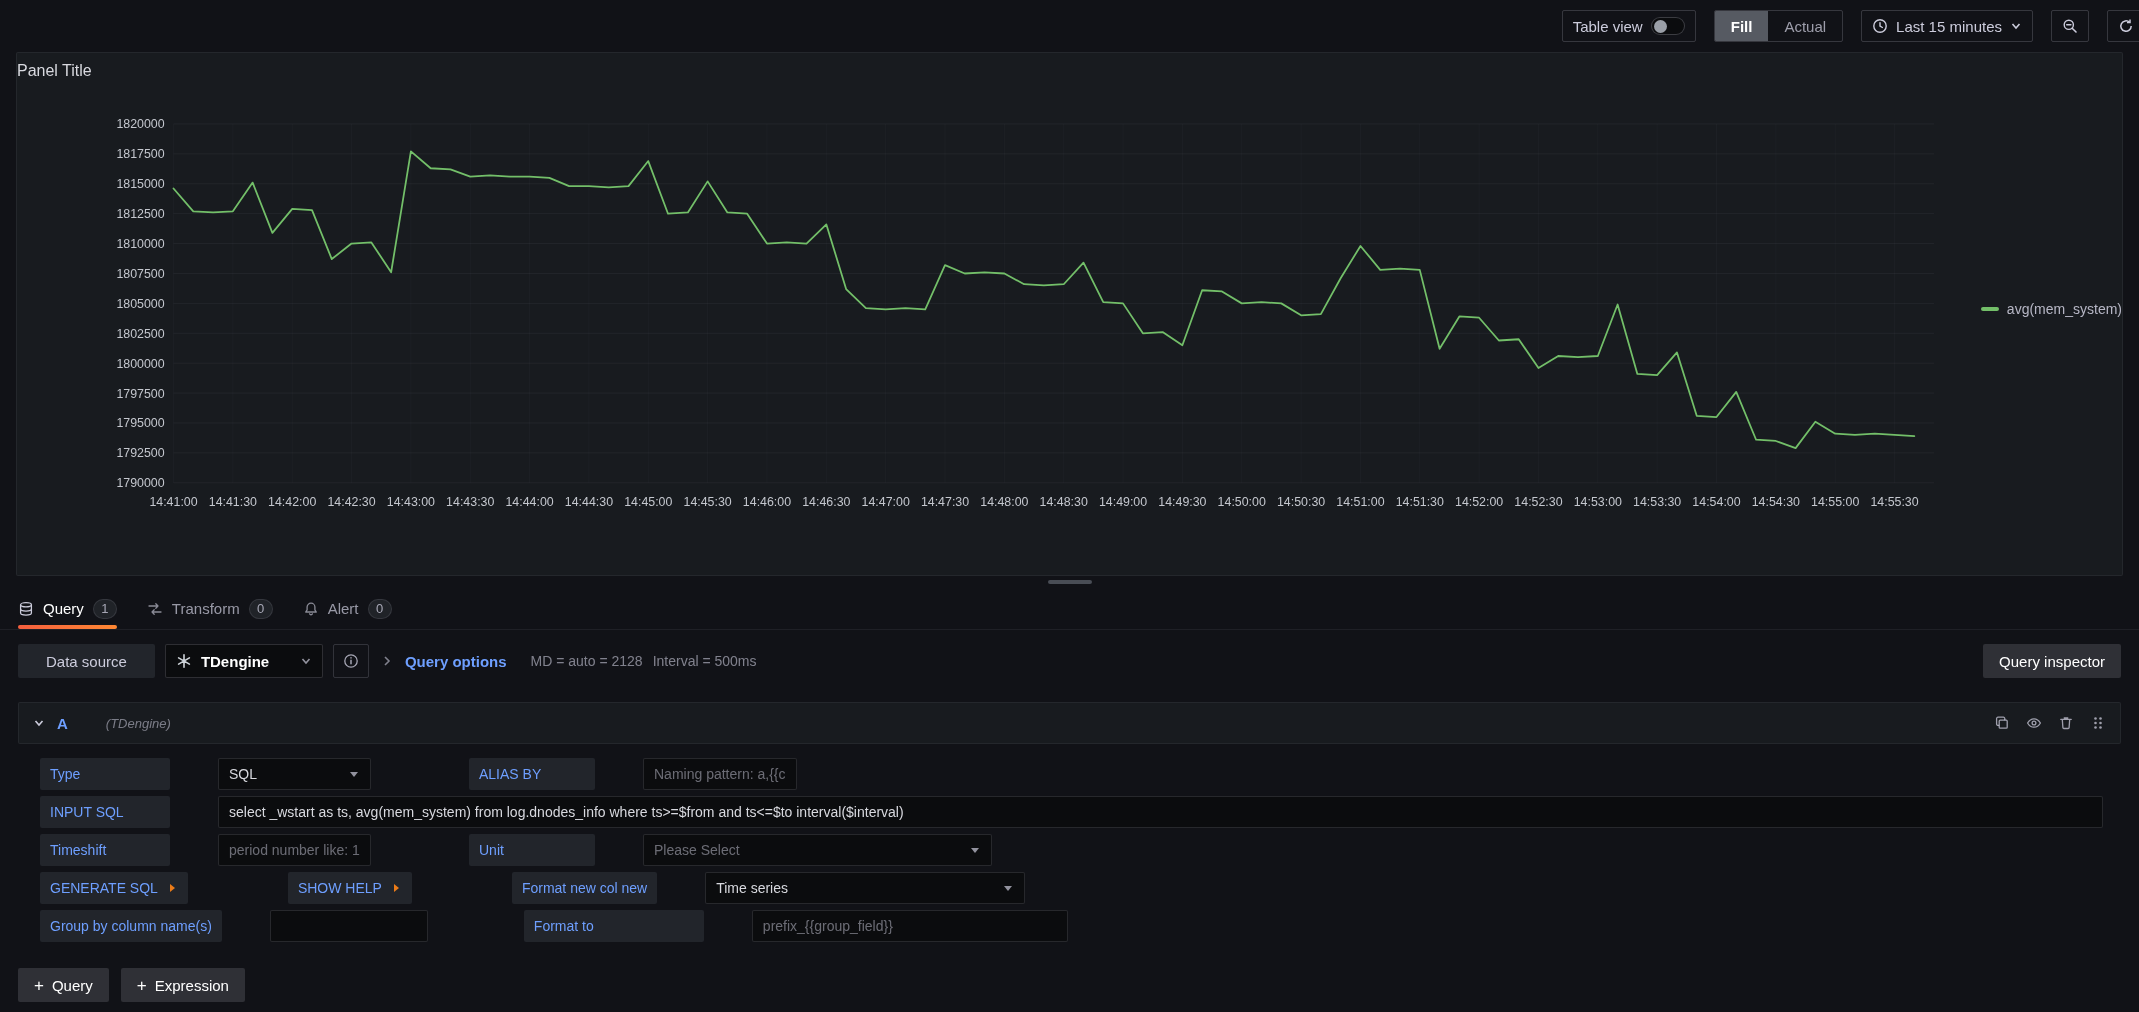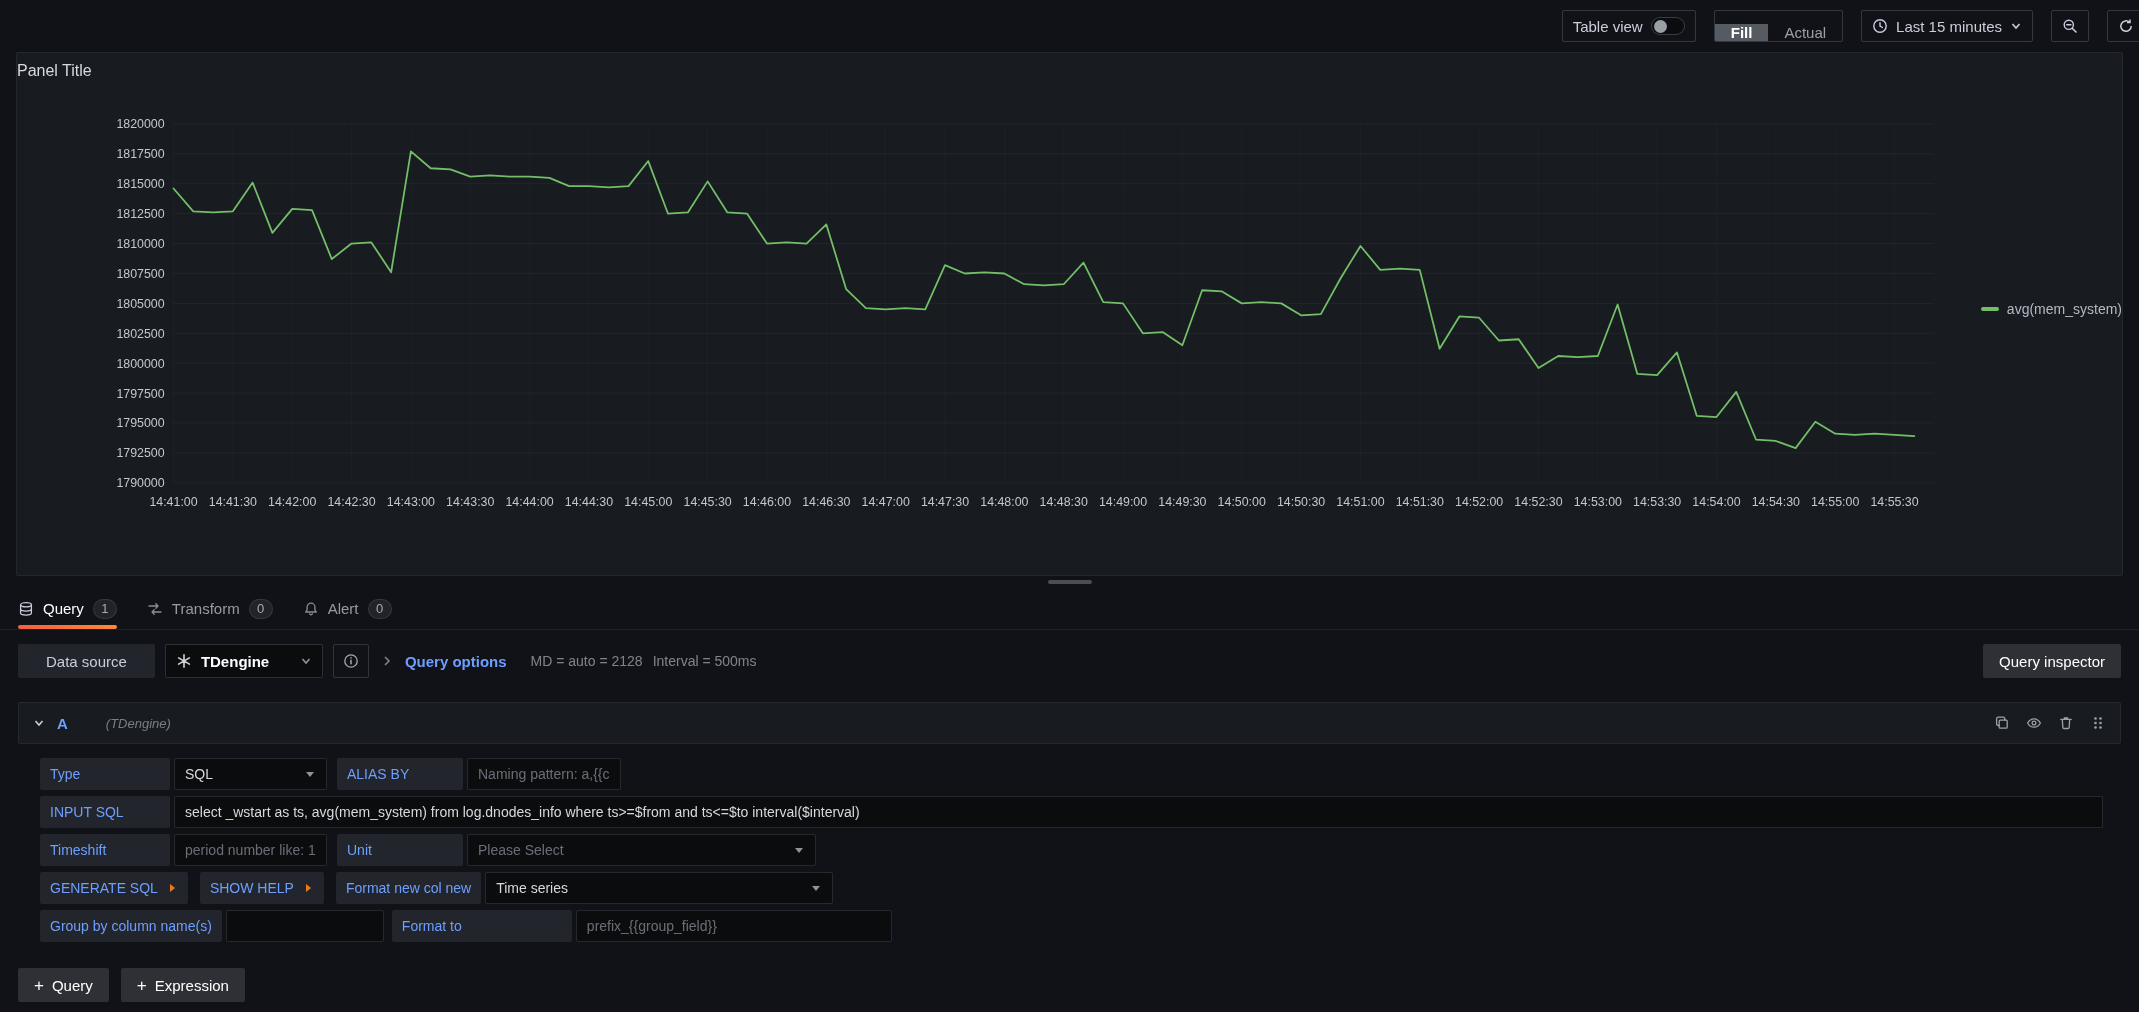--- a/index.html
+++ b/index.html
@@ -11,21 +11,21 @@
   }
   svg.i { width:16px; height:16px; display:block; }
   svg.i-sm { width:12px; height:12px; display:block; }
 
   
   .topbar { height:44px; display:flex; align-items:center; justify-content:flex-end; gap:18px; padding:8px 10px 0 12px; }
   .ctl { height:32px; display:flex; align-items:center; gap:8px; padding:0 10px;
          border:1px solid rgba(204,204,220,0.20); border-radius:2px; background:transparent; color:#ccccdc; font-size:15px; }
   .toggle { width:34px; height:18px; border-radius:9px; background:#0b0c0e; border:1px solid rgba(204,204,220,0.25); position:relative; cursor:pointer; }
   .toggle .knob { position:absolute; left:2px; top:1.5px; width:13px; height:13px; border-radius:50%; background:#9a9fa7; }
-  .radio-group { height:32px; display:flex; border:1px solid rgba(204,204,220,0.20); border-radius:2px; overflow:hidden;align-items:flex-end; }
+  .radio-group { height:32px; display:flex; border:1px solid rgba(204,204,220,0.20); border-radius:2px; overflow:hidden; }
   .radio { border:none; background:transparent; color:rgba(204,204,220,0.75); padding:0 16px; font-size:15px; font-family:inherit; cursor:pointer; }
   .radio.active { background:#565a62; color:#ffffff; font-weight:600; }
   .icon-btn { width:38px; height:32px; display:flex; align-items:center; justify-content:center;
               border:1px solid rgba(204,204,220,0.20); border-radius:2px; background:transparent; color:#ccccdc; cursor:pointer; }
   .refresh-btn { margin-right:-16px; }
 
   
   .panel-area { padding:8px 16px 0 16px; }
   .panel { height:524px; background:#181b1f; border:1px solid rgba(204,204,220,0.07); border-radius:2px; display:flex; flex-direction:row; }
   .panel-title { margin:0; padding:9px 0 0 0; text-align:center; font-size:16px; font-weight:500; color:#d8d9df; }
@@ -67,42 +67,42 @@
   
   .query-card { margin:24px 18px 0 18px; }
   .q-header { height:42px; background:#181b1f; border:1px solid rgba(204,204,220,0.07); border-radius:2px;
               display:flex; align-items:center; gap:12px; padding:0 14px; }
   .q-header .ref-id { color:#6e9fff; font-weight:700; font-size:15px; }
   .q-header .ds-hint { color:rgba(204,204,220,0.55); font-style:italic; font-size:13px; margin-left:26px; }
   .q-header-icons { margin-left:auto; display:flex; align-items:center; gap:16px; color:rgba(204,204,220,0.75); }
   .q-header-icons .hicon { cursor:pointer; display:flex; }
 
   .q-body { padding:14px 18px 0 22px; display:flex; flex-direction:column; gap:6px; }
-  .form-row { display:flex; align-items:center; }
+  .form-row { display:flex; align-items:center;gap:44px; }
   .f-label { height:32px; display:inline-flex; align-items:center; padding:0 10px; background:#22252b; border-radius:2px;
              color:#6e9fff; font-size:14px; font-weight:500; margin-right:4px; white-space:nowrap; }
   .f-label.btnish { cursor:pointer; gap:8px; }
   .f-label .caret-r { color:#eb7b18; }
   .w130 { width:130px; }
   .w126 { width:126px; }
   .w154f { width:180px; }
   .gap10 { width:10px; flex:0 0 10px; }
   .gap8 { width:8px; flex:0 0 8px; }
   .inp { height:32px; background:#0b0c0e; border:1px solid rgba(204,204,220,0.15); border-radius:2px;
          color:#d8d9df; font-size:14px; font-family:inherit; padding:0 10px; }
   .inp::placeholder { color:rgba(204,204,220,0.50); }
   .sel { height:32px; background:#0b0c0e; border:1px solid rgba(204,204,220,0.15); border-radius:2px;
          display:inline-flex; align-items:center; justify-content:space-between; gap:8px; padding:0 10px; font-size:14px; color:#d8d9df; cursor:pointer; }
   .sel .ph { color:rgba(204,204,220,0.50); }
   .sel .caret { color:rgba(204,204,220,0.7); }
   .w153 { width:153px; }
   .w154 { width:154px; }
   .w158 { width:158px; }
   .w316 { width:316px; }
-  .w348 { width:348px;text-align:center; }
+  .w348 { width:320px;text-align:center; }
   .w349 { width:349px; }
   .flex1 { flex:1; }
 
   .footer { display:flex; gap:12px; margin:26px 18px 0 18px; }
   .plus { font-size:17px; font-weight:400; line-height:1; }
 </style>
 </head>
 <body>
 
 <header class="topbar">

